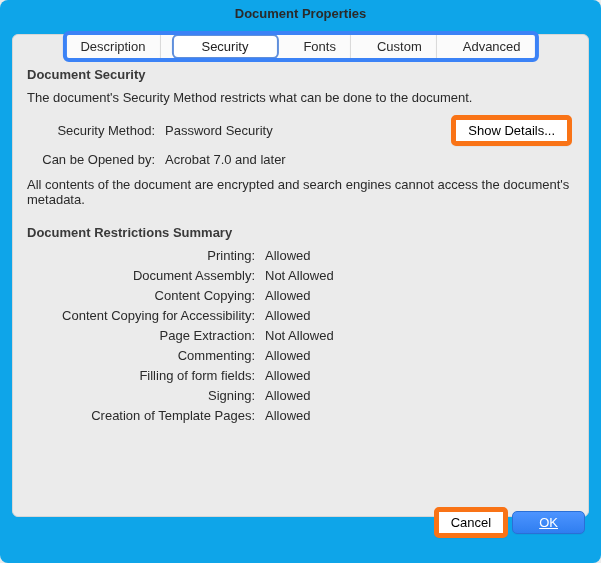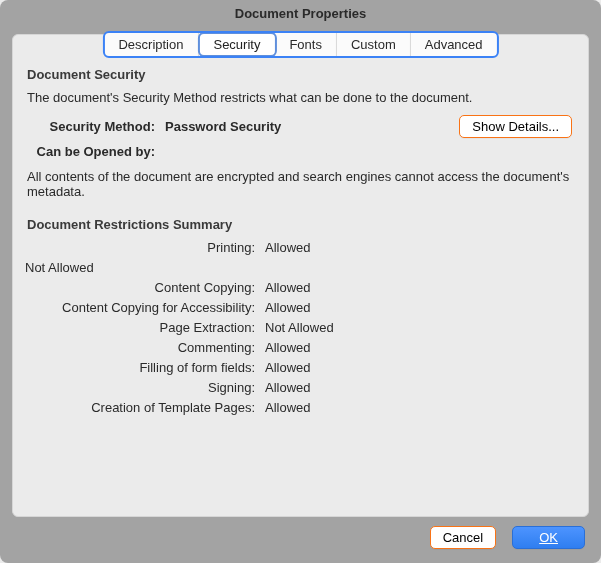--- a/index.html
+++ b/index.html
@@ -7,52 +7,52 @@
     margin: 0; padding: 0;
     width: 601px; height: 563px;
     font-family: -apple-system, "Helvetica Neue", Arial, sans-serif;
     font-size: 13px;
     background: #ebebeb;
     color: #2a2a2a;
     overflow: hidden;
   }
   .window {
     width: 601px; height: 563px;
-    background: #a3a3a3;
+    background: #0ea5e9;
     border-radius: 8px;
   }
   .title {
     text-align: center;
     font-weight: 600;
     font-size: 13px;
     padding: 6px 0 4px 0;
   }
   .tabbar {
     display: flex;
     justify-content: center;
-    gap: 0;
+    gap: 12px;
     margin: 8px auto 0 auto;
     width: fit-content;
-    border: 2px solid #3b82f6;
+    border: 4px solid #3b82f6;
     border-radius: 6px;
     background: #fbfbfb;
     overflow: hidden;
   }
   .tab {
     padding: 4px 14px;
     border-right: 1px solid #d8d8d8;
     cursor: default;
   }
   .tab:last-child { border-right: none; }
   .tab.active {
     background: #fff;
     border: 2px solid #5f8fdc;
     border-radius: 6px;
     margin: -1px;
-    padding: 3px 14px;
+    padding: 3px 28px;
     position: relative;
     z-index: 2;
     color:#222;
   }
   .panel {
     position: absolute;
     left: 12px; right: 12px;
     top: 34px;
     bottom: 46px;
     border: 1px solid #d6d6d6;
@@ -68,35 +68,34 @@
   }
   .section1 { margin-bottom: 18px; }
   .desc {
     margin: 6px 2px 10px 2px;
     color: #2a2a2a;
   }
   .kvrow {
     display: flex;
     align-items: center;
     margin: 6px 0;
-    font-weight: bold;
   }
   .kvrow .k {
     width: 140px;
     text-align: right;
     padding-right: 10px;
     color: #2a2a2a;
   }
   .kvrow .v {
     flex: 1;
     color: #2a2a2a;
   }
   .btn {
     background: #fff;
-    border: 1px solid #f97316;
+    border: 5px solid #f97316;
     border-radius: 5px;
     padding: 3px 12px;
     font-size: 13px;
     cursor: default;
     box-shadow: 0 1px 0 rgba(0,0,0,0.03);
   }
   .btn.primary {
     background: linear-gradient(#4d94ff, #2f7ef0);
     border: 1px solid #2a6fd6;
     color: #fff;
@@ -125,23 +124,23 @@
     text-align: right;
     padding-right: 10px;
     color: #2a2a2a;
   }
   .srow .sv {
     color: #2a2a2a;
   }
   .footer {
     position: absolute;
     right: 16px;
-    bottom: 14px;
-    display: flex;
-    gap: 16px;
+    bottom: 25px;
+    display: flex;
+    gap: 4px;
     align-items: center;
   }
 </style>
 </head>
 <body>
 
 <div class="window">
 
   <div class="title">Document Properties</div>
 
@@ -162,33 +161,35 @@
       <div class="showdetails-row">
         <div class="kvrow">
           <div class="k">Security Method:</div>
           <div class="v">Password Security</div>
         </div>
         <button class="btn" style="margin-right:4px;">Show Details...</button>
       </div>
 
       <div class="kvrow">
         <div class="k">Can be Opened by:</div>
+        <div class="v">Acrobat 7.0 and later</div>
       </div>
 
       <div class="note">All contents of the document are encrypted and search engines cannot access the document's metadata.</div>
     </div>
 
     <div>
       <div class="section-head">Document Restrictions Summary</div>
       <div class="summary-table">
         <div class="srow">
           <div class="sk">Printing:</div>
           <div class="sv">Allowed</div>
         </div>
         <div class="srow">
+          <div class="sk">Document Assembly:</div>
           <div class="sv">Not Allowed</div>
         </div>
         <div class="srow">
           <div class="sk">Content Copying:</div>
           <div class="sv">Allowed</div>
         </div>
         <div class="srow">
           <div class="sk">Content Copying for Accessibility:</div>
           <div class="sv">Allowed</div>
         </div>

